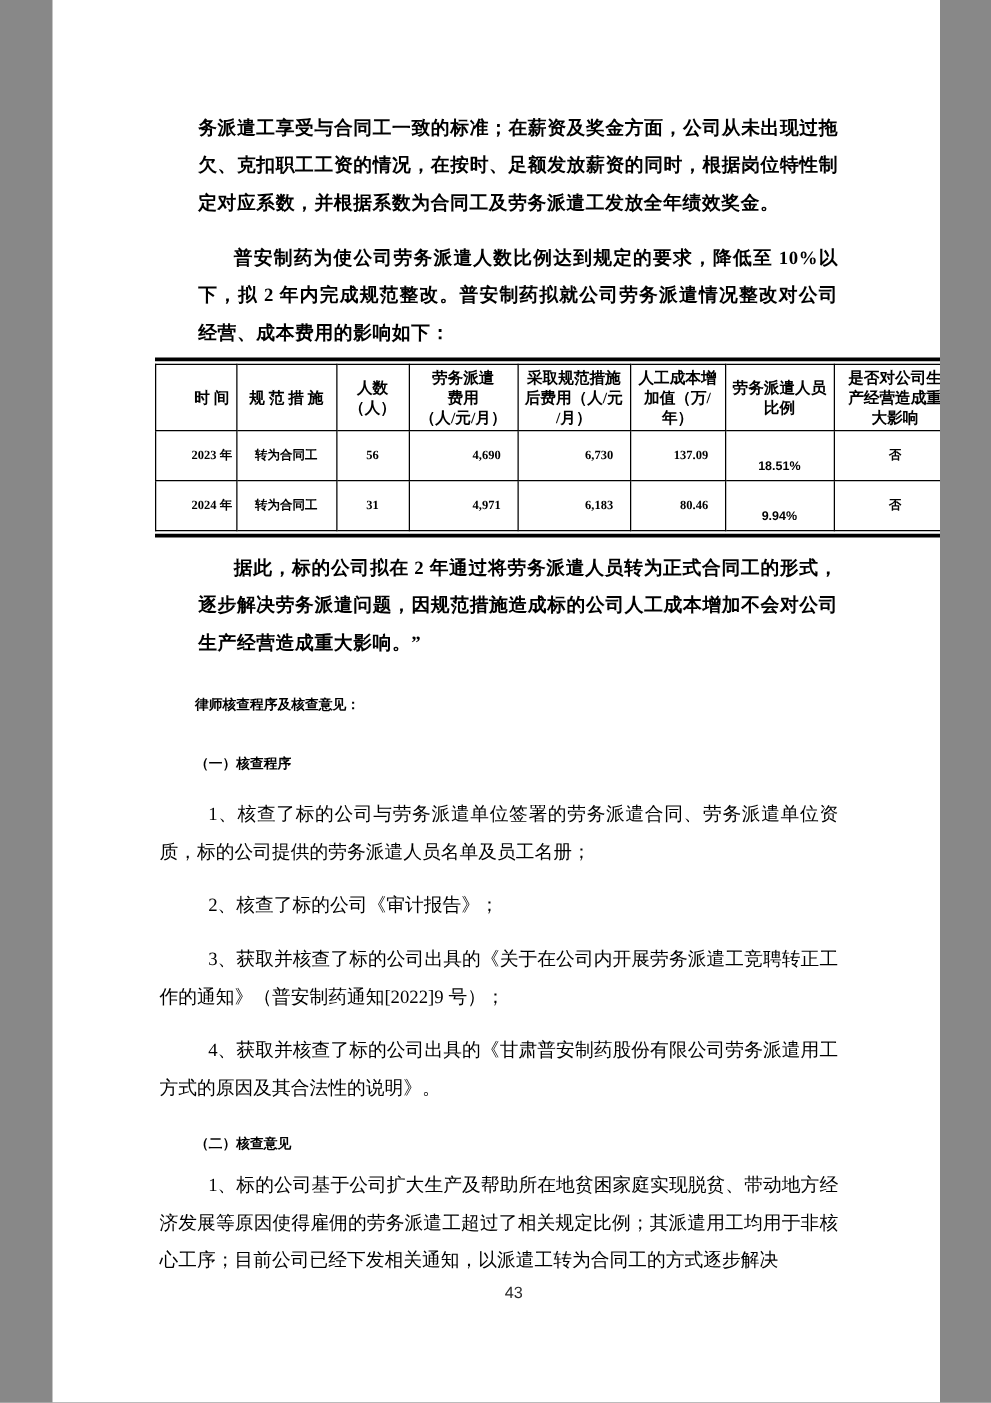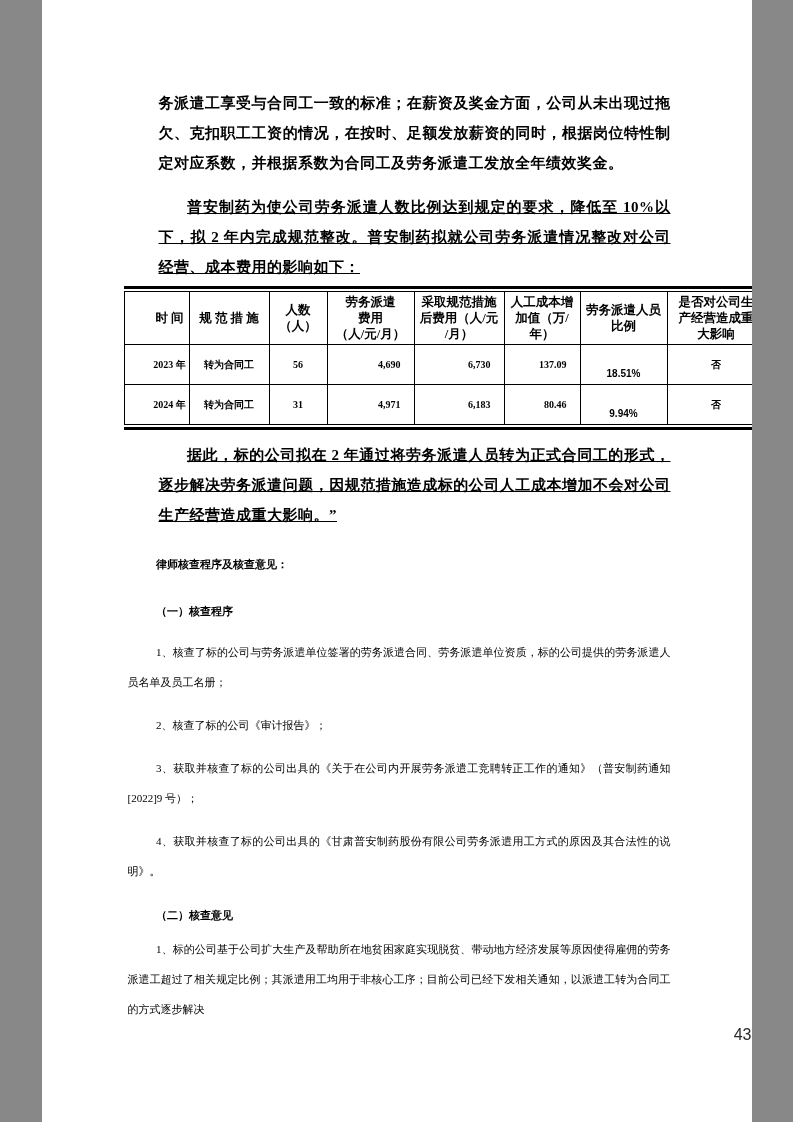--- a/index.html
+++ b/index.html
@@ -17,21 +17,21 @@
   }
   
   .quote-block { margin-left: 31px; }
   .quote-para {
     font-size: 15px;
     line-height: 30px;
     font-weight: bold;
     text-align: justify;
     letter-spacing: 0.5px;
   }
-  .quote-para.indent { text-indent: 1.9em; text-decoration: underline; }
+  .quote-para.indent { text-indent: 1.9em; }
   .quote-para + .quote-para { margin-top: 14px; }
 
   
   .table-wrap {
     margin-left: -35px;
     width: 641px;
     margin-top: 4px;
     margin-bottom: 10px;
     border-top: 3px solid #000;
     border-bottom: 3px solid #000;
@@ -68,34 +68,34 @@
   
   .sec-heading {
     font-family: "Liberation Sans", sans-serif;
     font-weight: bold;
     font-size: 11px;
     line-height: 30px;
     text-indent: 2.6em;
     margin-top: 17px;
   }
   .body-para {
-    font-size: 11px;
+    font-size: 15px;
     line-height: 30px;
     text-align: justify;
     text-indent: 2.6em;
     margin-top: 13px;
     font-weight: normal;
   }
   .page-number {
     position: absolute;
     top: 1026px;
     left: 0;
     width: 100%;
-    text-align: right;
-    font-size: 16px;
+    text-align: center;
+    font-size: 13px;
     color: #2a2a2a;
     font-family: "Liberation Sans", sans-serif;
     padding-left: 29px;
   }
 </style>
 </head>
 <body>
 
 <div class="page">
 

